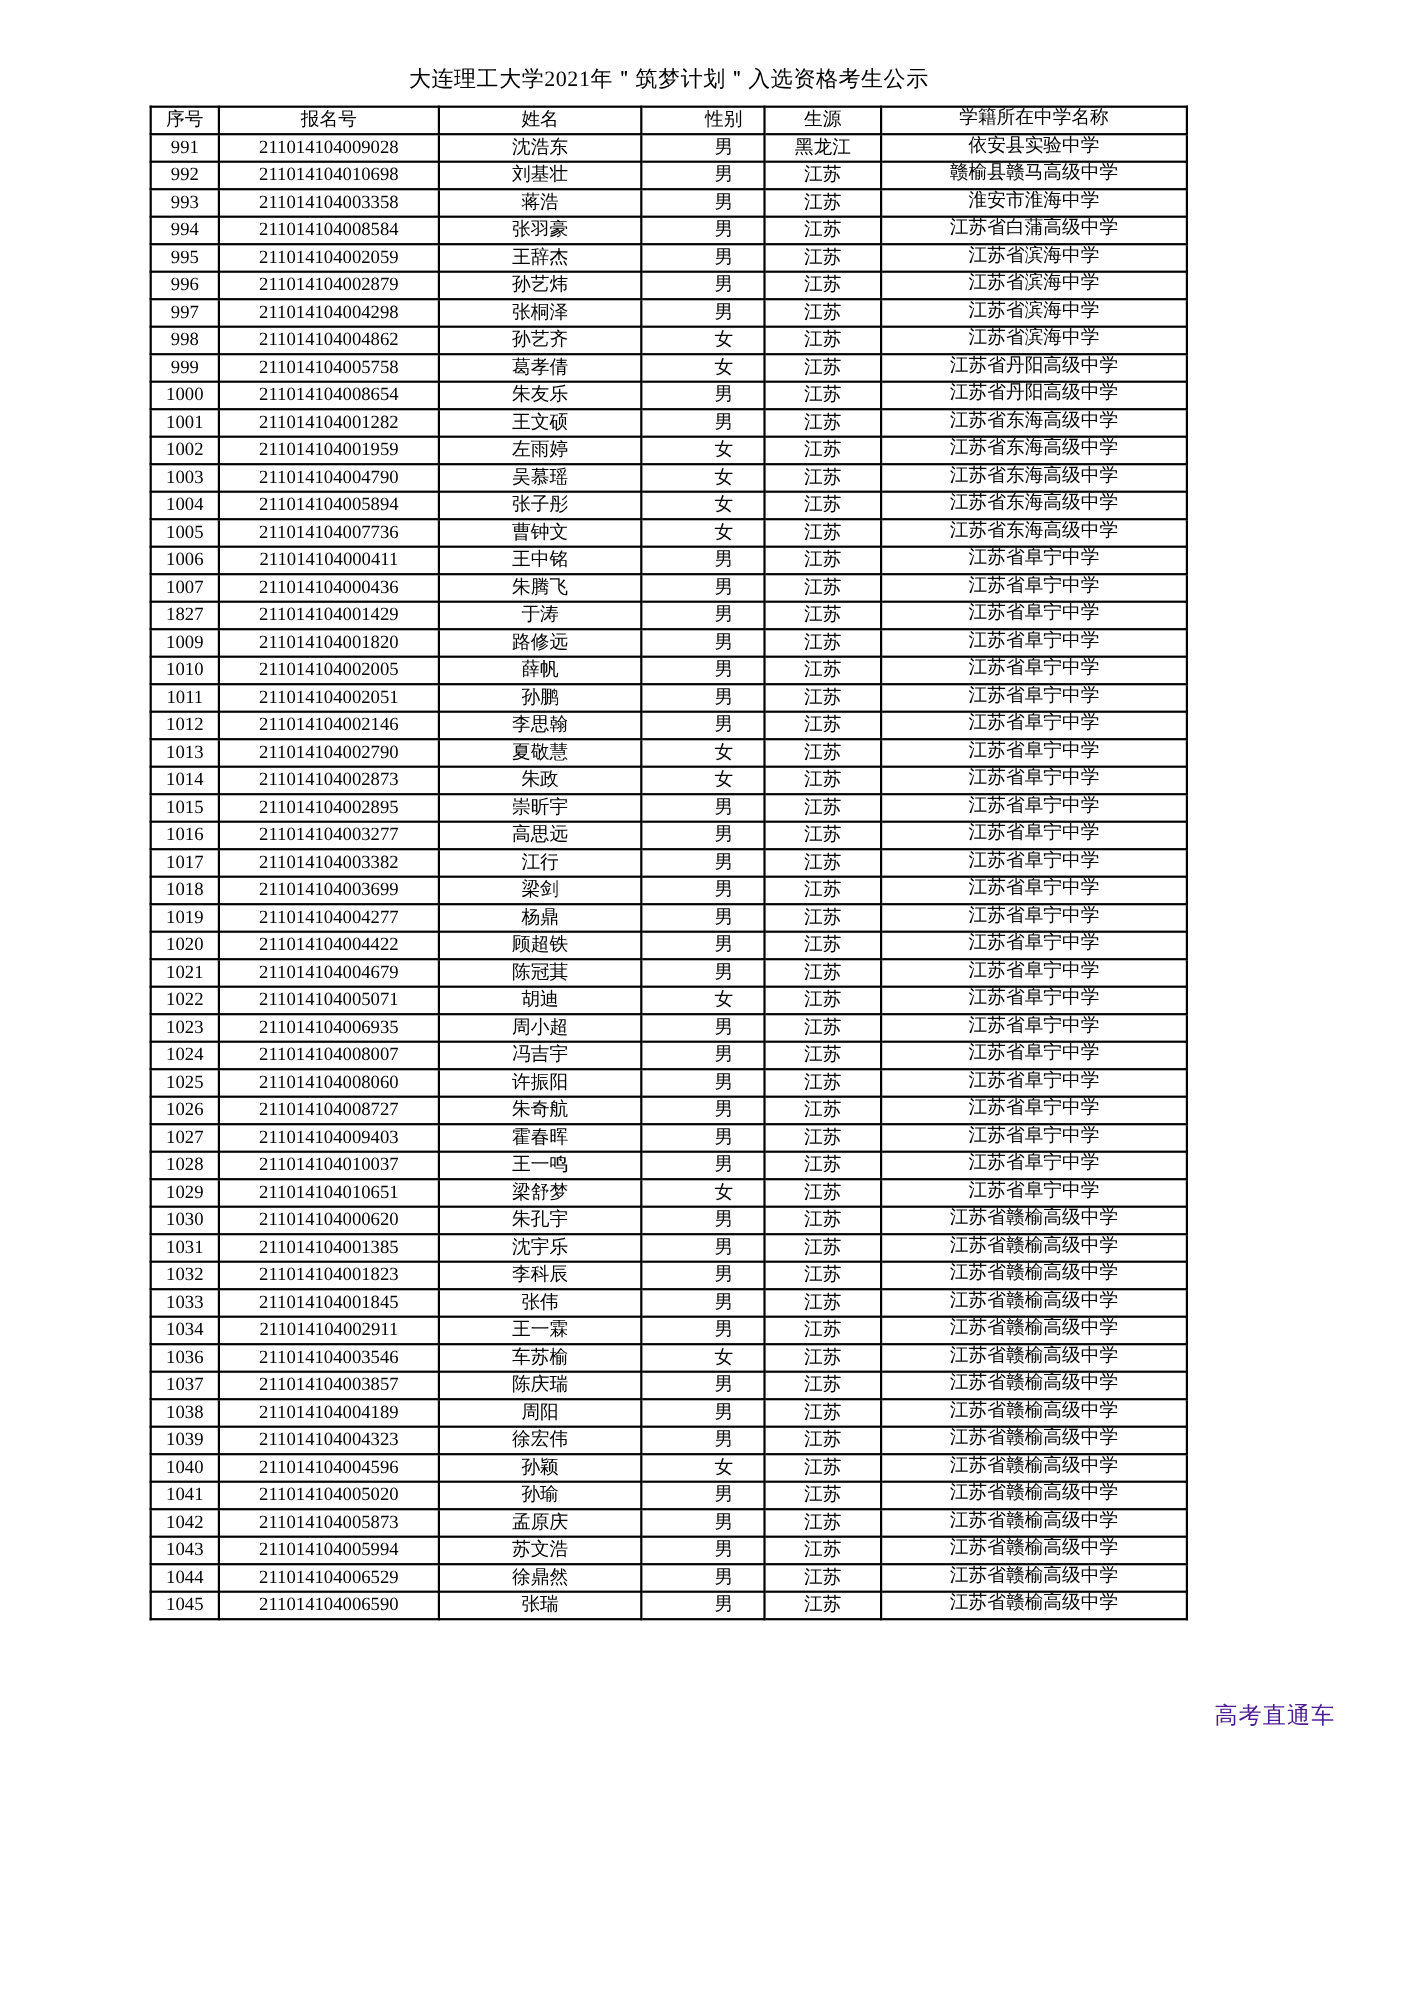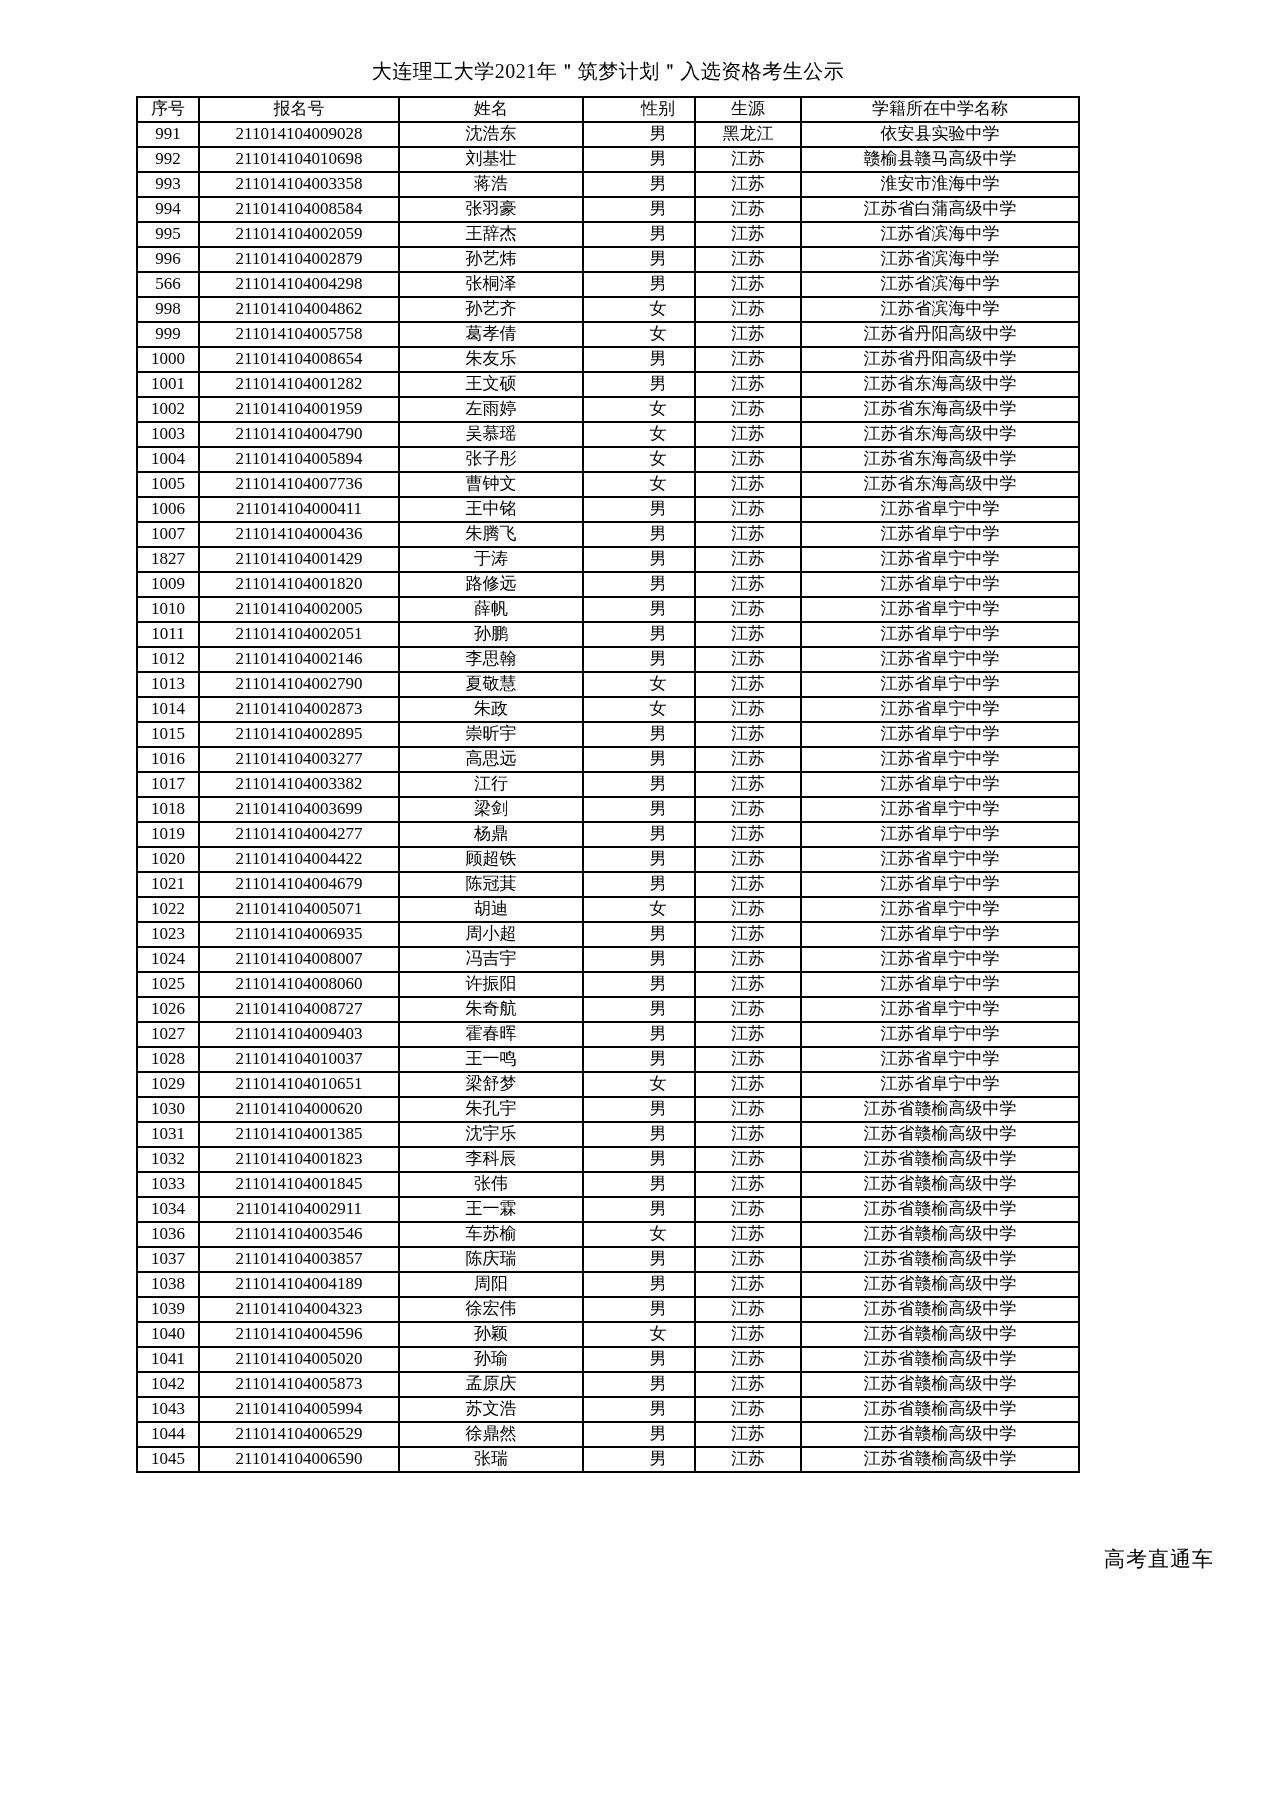--- a/index.html
+++ b/index.html
@@ -46,27 +46,27 @@
     font-weight: normal;
     line-height: 1.1;
     white-space: nowrap;
     overflow: hidden;
   }
   table.roster th:nth-child(1), table.roster td:nth-child(1) { width: 56px; }
   table.roster th:nth-child(2), table.roster td:nth-child(2) { width: 194px; }
   table.roster th:nth-child(3), table.roster td:nth-child(3) { width: 178px; }
   table.roster th:nth-child(4), table.roster td:nth-child(4) { width: 68px; padding-left: 40px; }
   table.roster th:nth-child(5), table.roster td:nth-child(5) { width: 100px; }
-  table.roster th:nth-child(6), table.roster td:nth-child(6) { width: auto; }
+  table.roster th:nth-child(6), table.roster td:nth-child(6) { width: auto; font-family: Liberation Mono, monospace; }
   .watermark {
     position: absolute;
     top: 1545px;
     left: 1056px;
     font-size: 21px;
-    color: #000000;
+    color: #4c1d95;
     letter-spacing: 1px;
   }
 </style>
 </head>
 <body>
 
 <div class="page">
   <h1 class="title">大连理工大学2021年＂筑梦计划＂入选资格考生公示</h1>
 
   <table class="roster">
@@ -123,21 +123,21 @@
         </tr>
         <tr>
           <td>996</td>
           <td>211014104002879</td>
           <td>孙艺炜</td>
           <td>男</td>
           <td>江苏</td>
           <td>江苏省滨海中学</td>
         </tr>
         <tr>
-          <td>566</td>
+          <td>997</td>
           <td>211014104004298</td>
           <td>张桐泽</td>
           <td>男</td>
           <td>江苏</td>
           <td>江苏省滨海中学</td>
         </tr>
         <tr>
           <td>998</td>
           <td>211014104004862</td>
           <td>孙艺齐</td>

